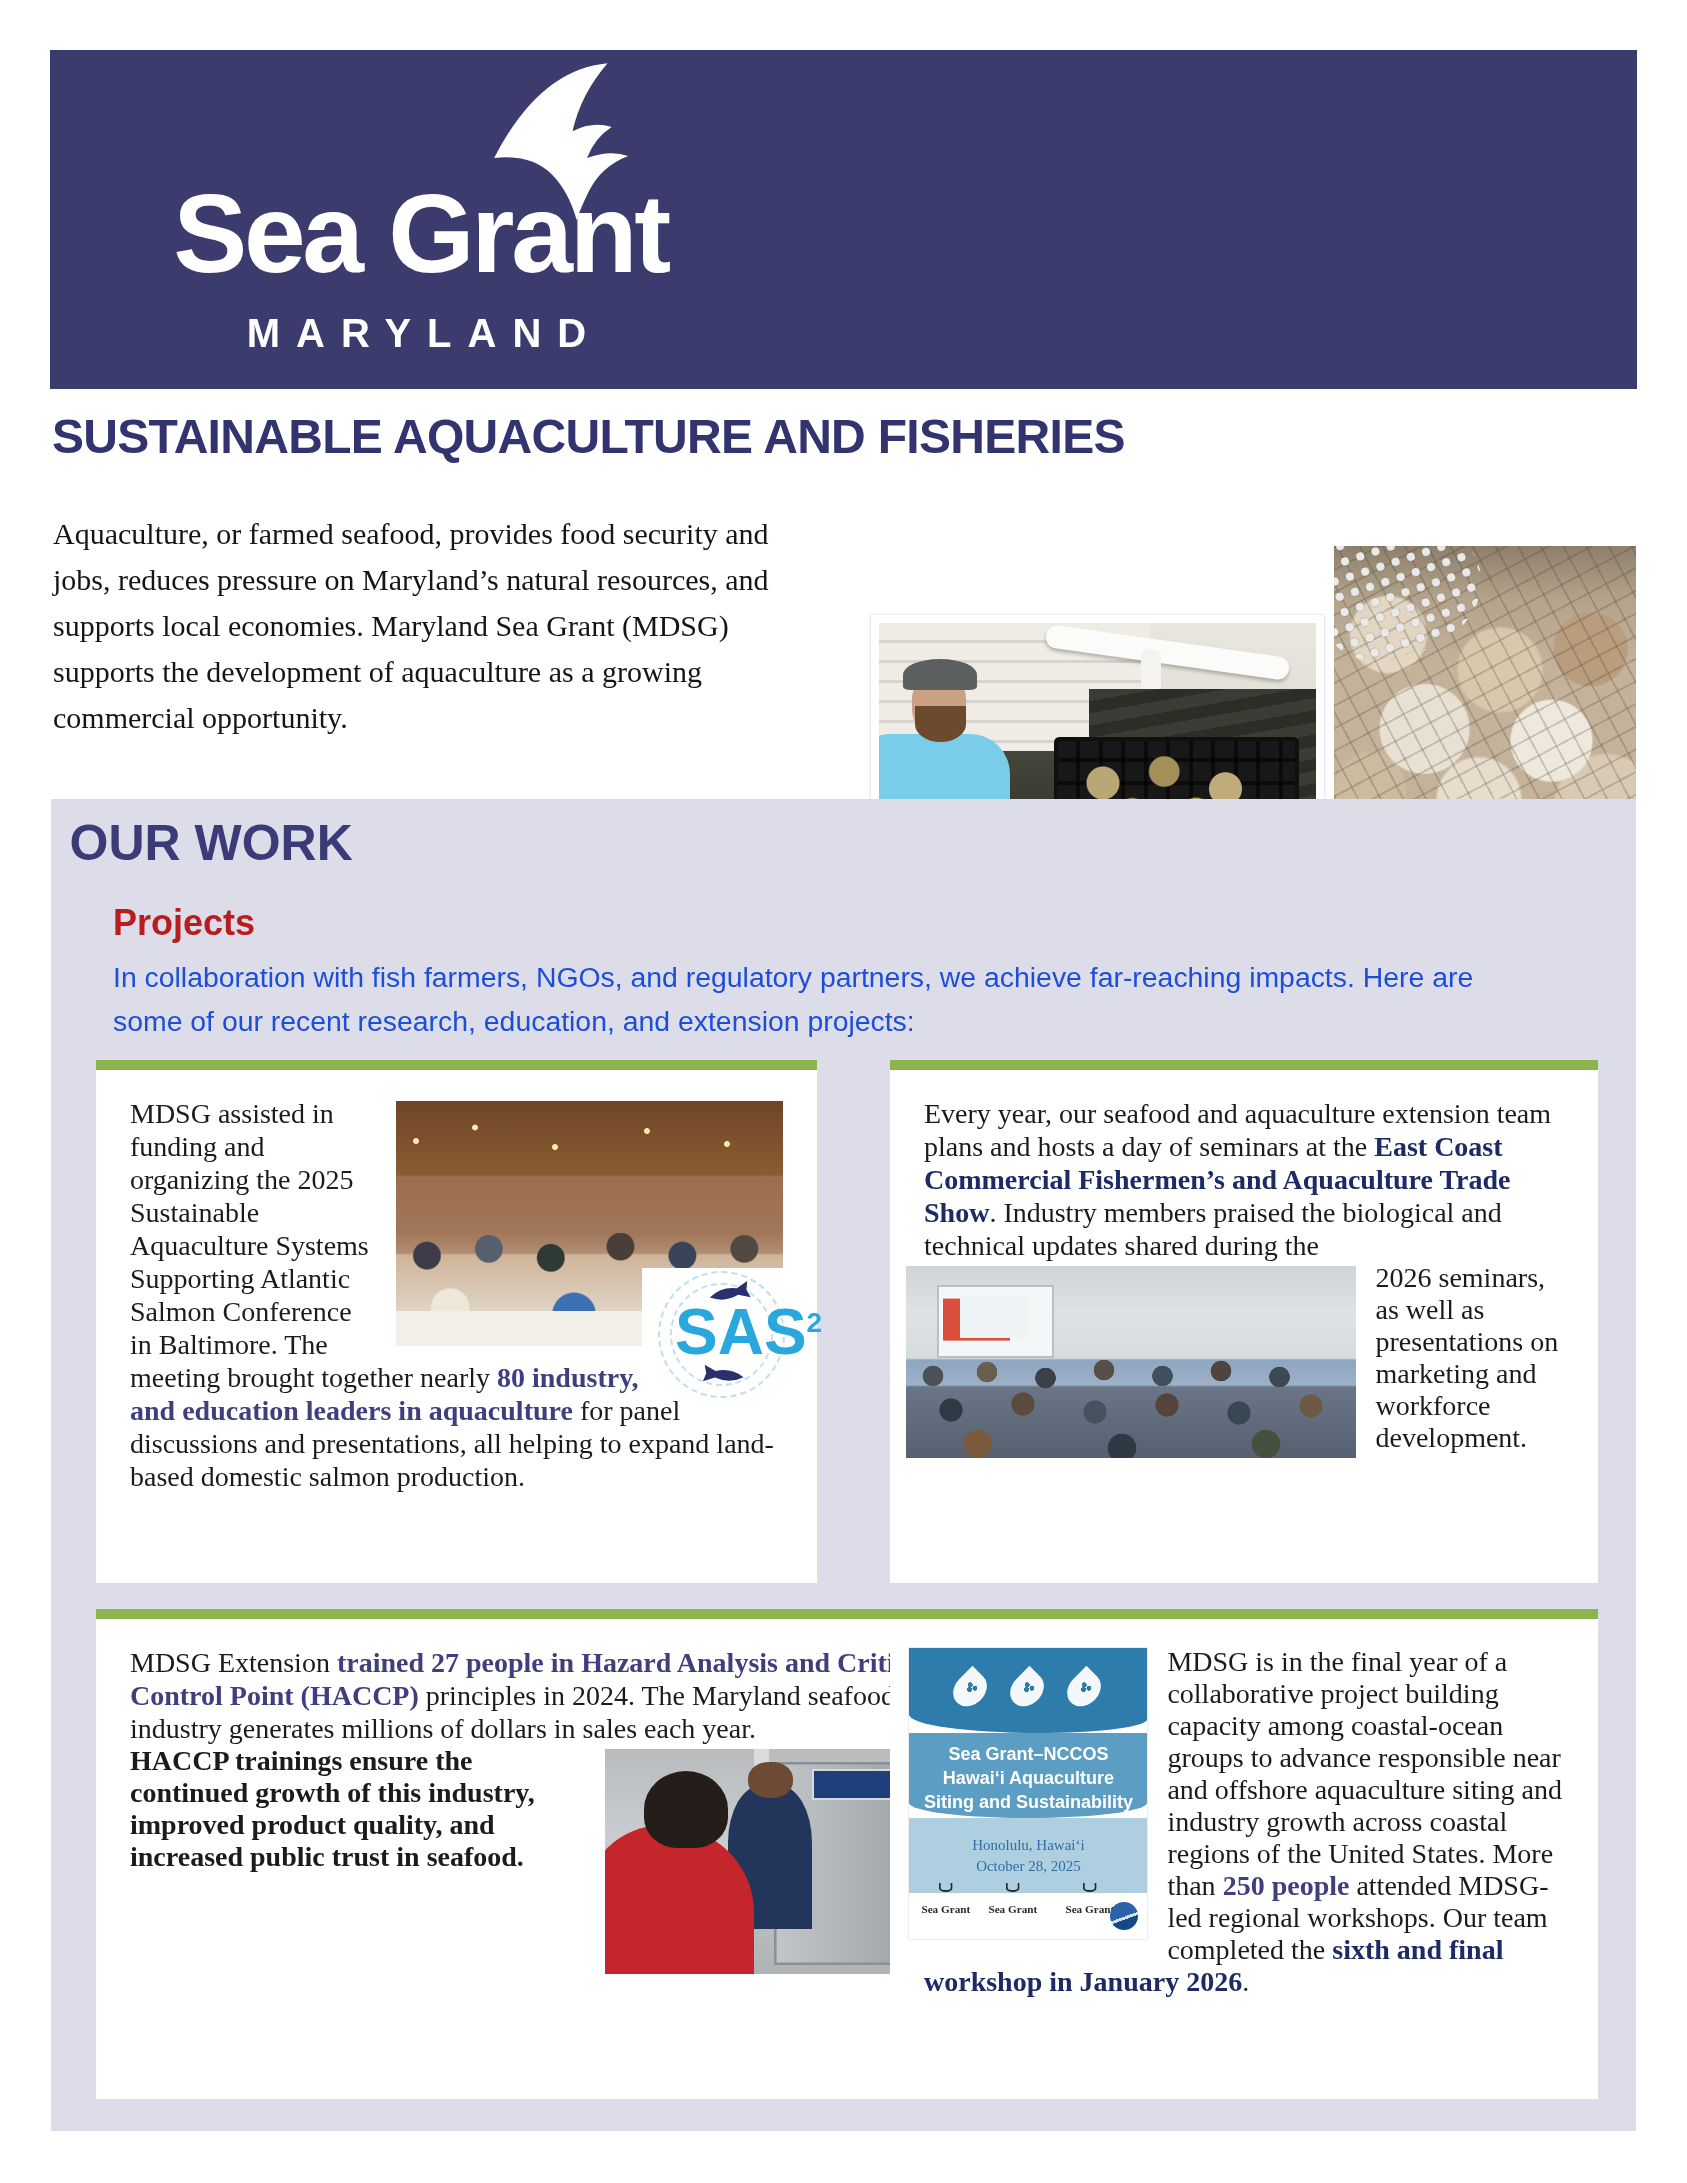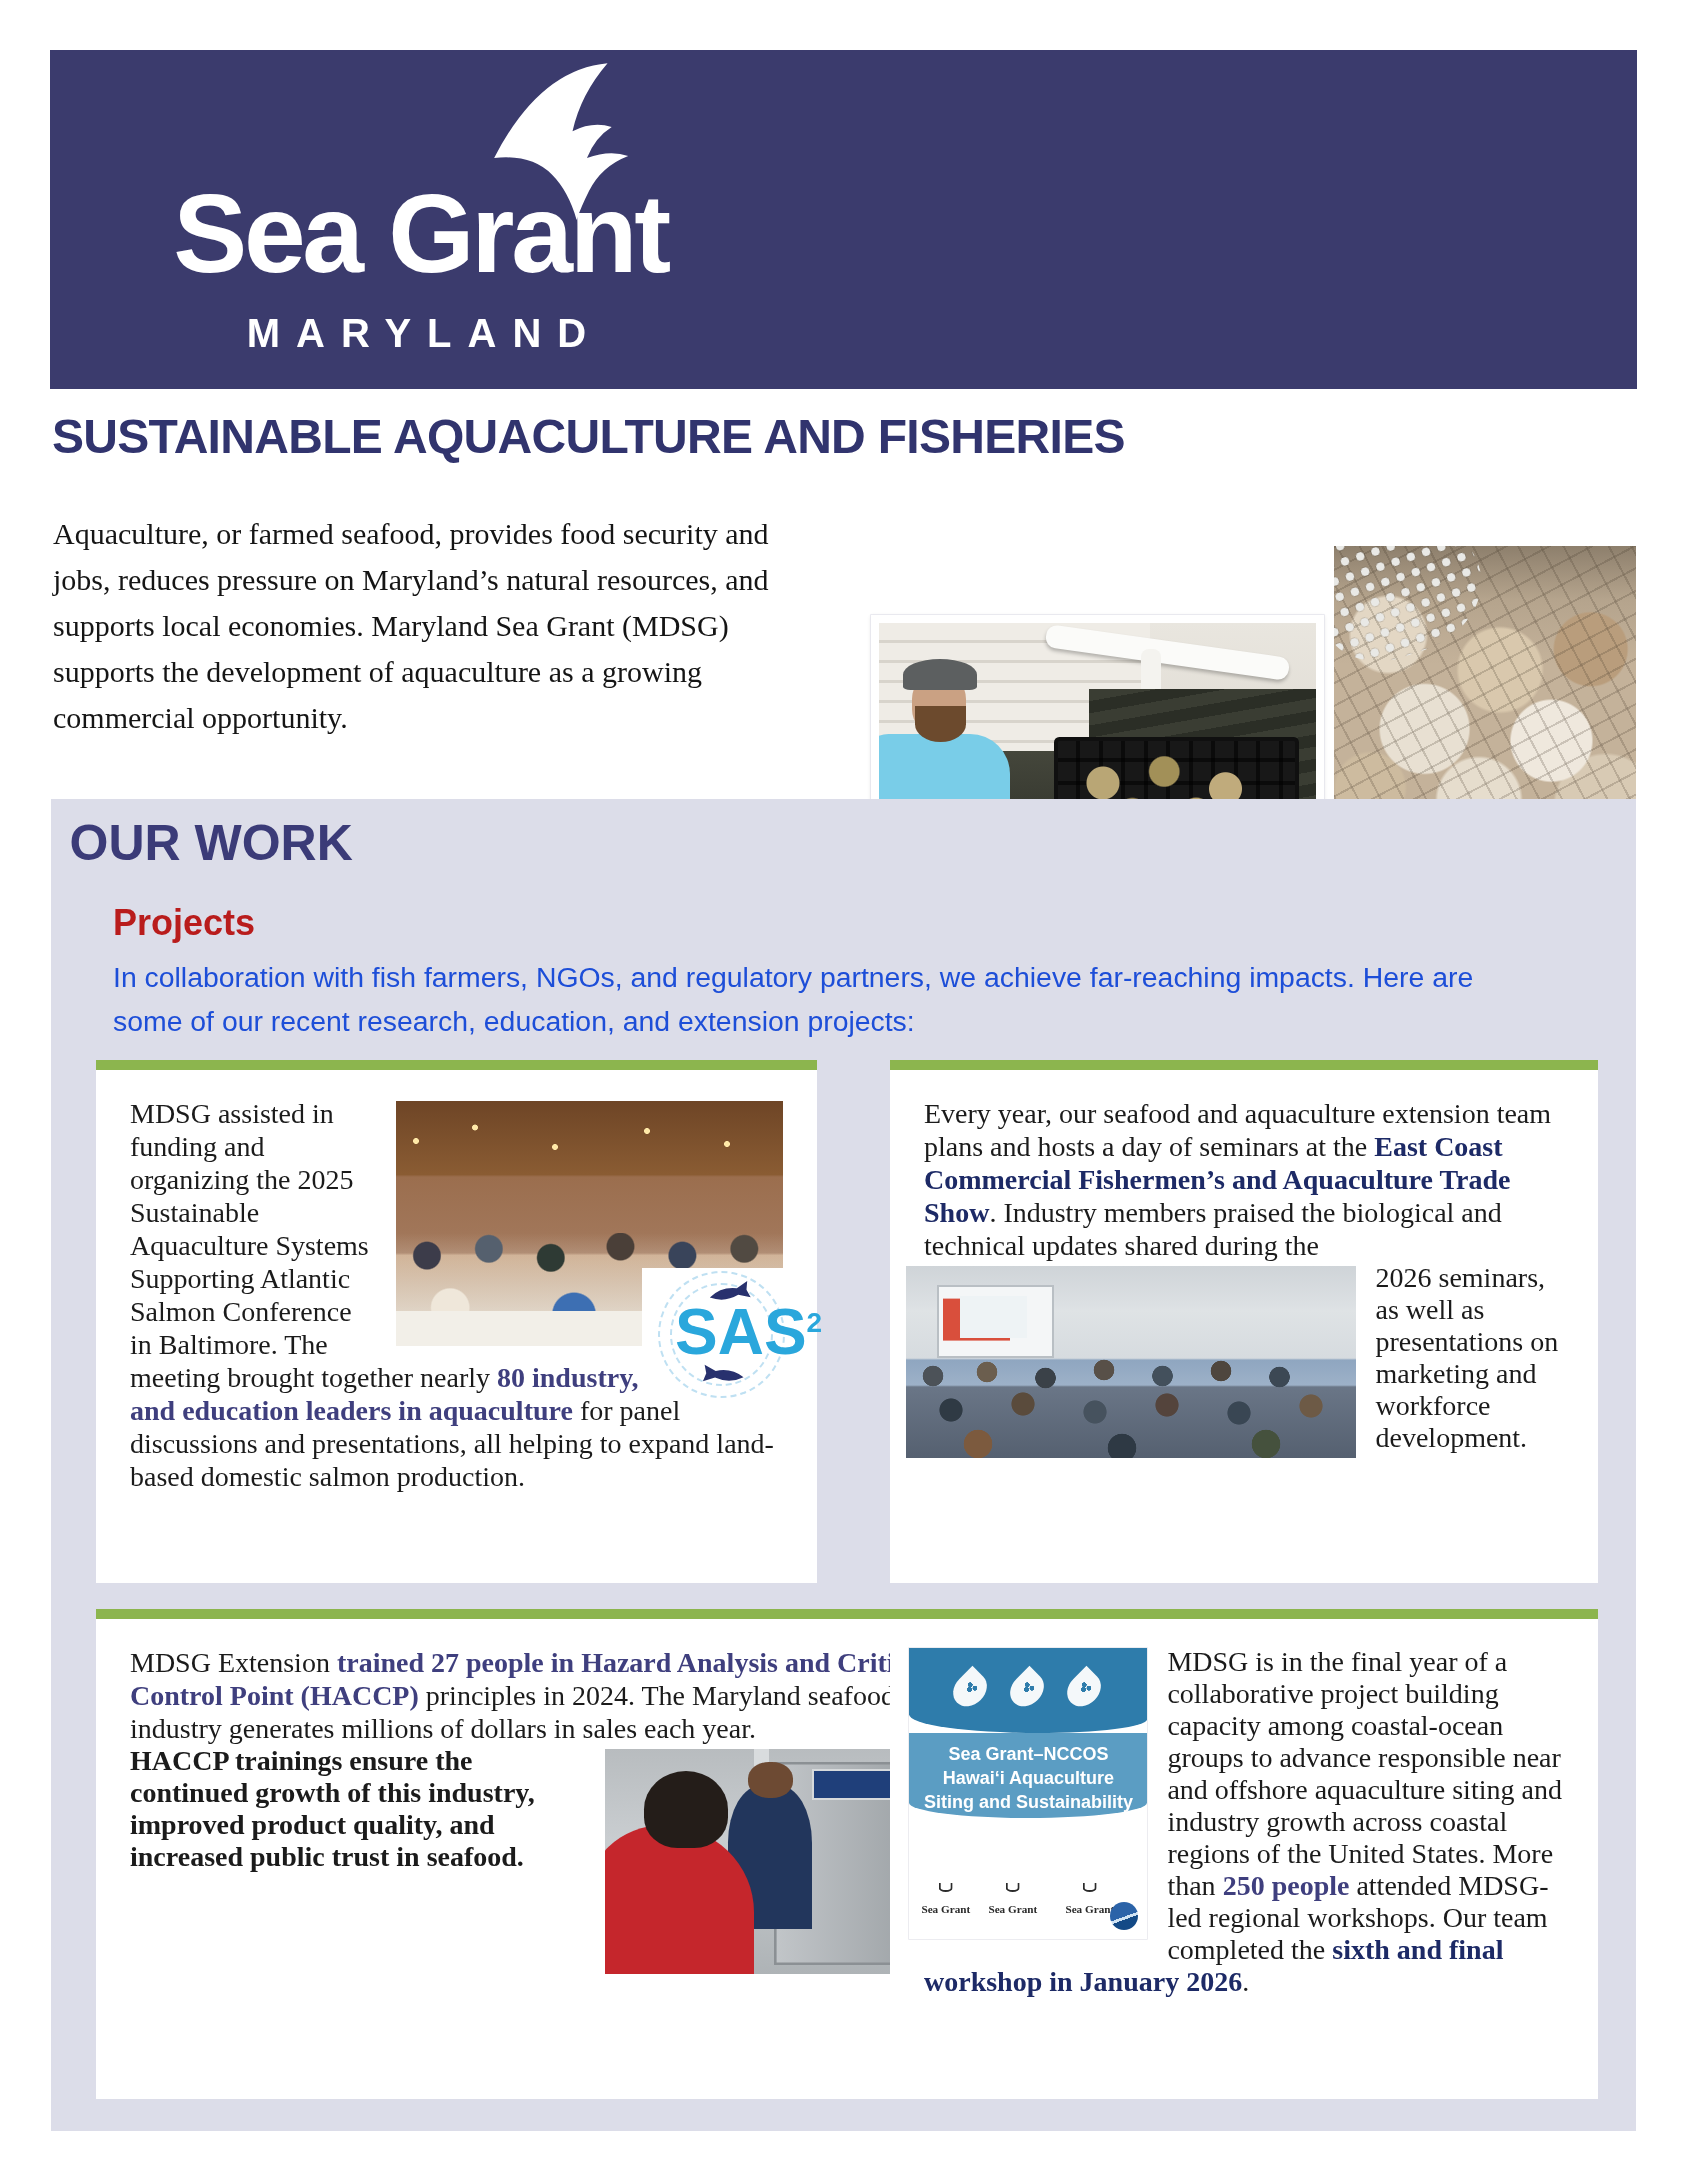--- a/index.html
+++ b/index.html
@@ -286,20 +286,24 @@
                 <i></i>
               </span>
             <span class="drop drop-2">
                 <i></i>
               </span>
             <span class="drop drop-3">
                 <i></i>
               </span>
           </span>
           <span class="poster-band2">Sea Grant–NCCOS Hawai‘i Aquaculture Siting and Sustainability Workshop</span>
+          <span class="poster-band3">
+            <span>Honolulu, Hawai‘i</span><br>
+            <span>October 28, 2025</span>
+          </span>
           <span class="poster-logos">
             <span class="mini-logo ml-1">Sea Grant</span>
             <span class="mini-logo ml-2">Sea Grant</span>
             <span class="mini-logo ml-3">Sea Grant</span>
             <span class="noaa" title=""></span>
           </span>
         </span>
         <span><span class="seg-normal">MDSG is in the final year of a collaborative project building capacity among coastal-ocean groups to advance responsible near and offshore aquaculture siting and industry growth across coastal regions of the United States. More than </span><span class="seg-bold-purple">250 people</span><span class="seg-normal"> attended MDSG-led regional workshops. Our team completed the </span><span class="seg-bold-navy">sixth and final workshop in January 2026</span><span class="seg-normal">.</span></span>
       </p>
       <div class="clear"></div>

